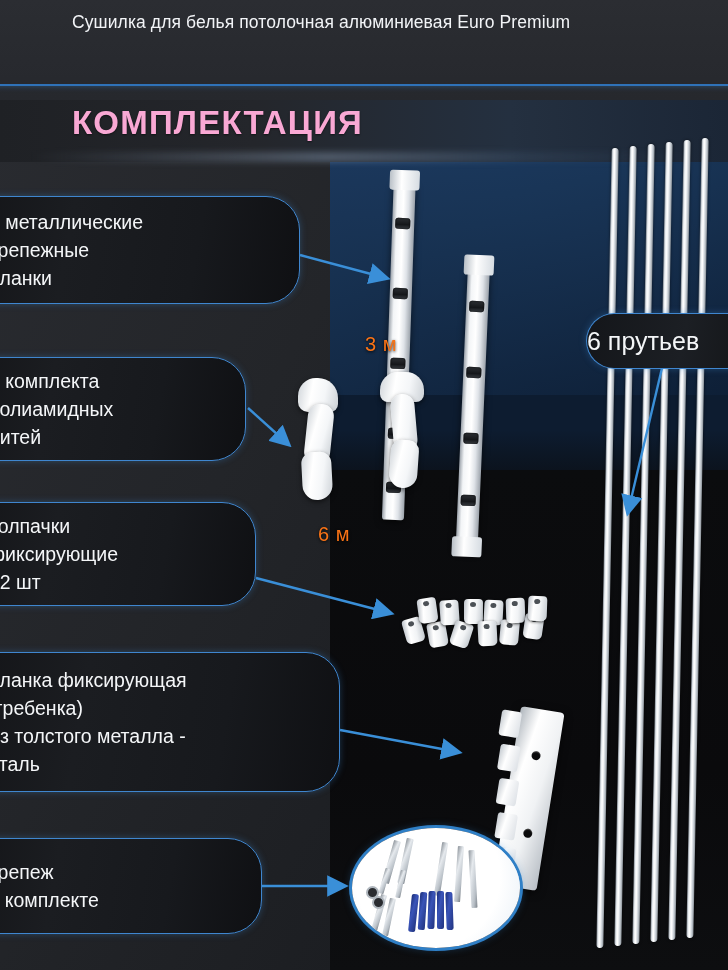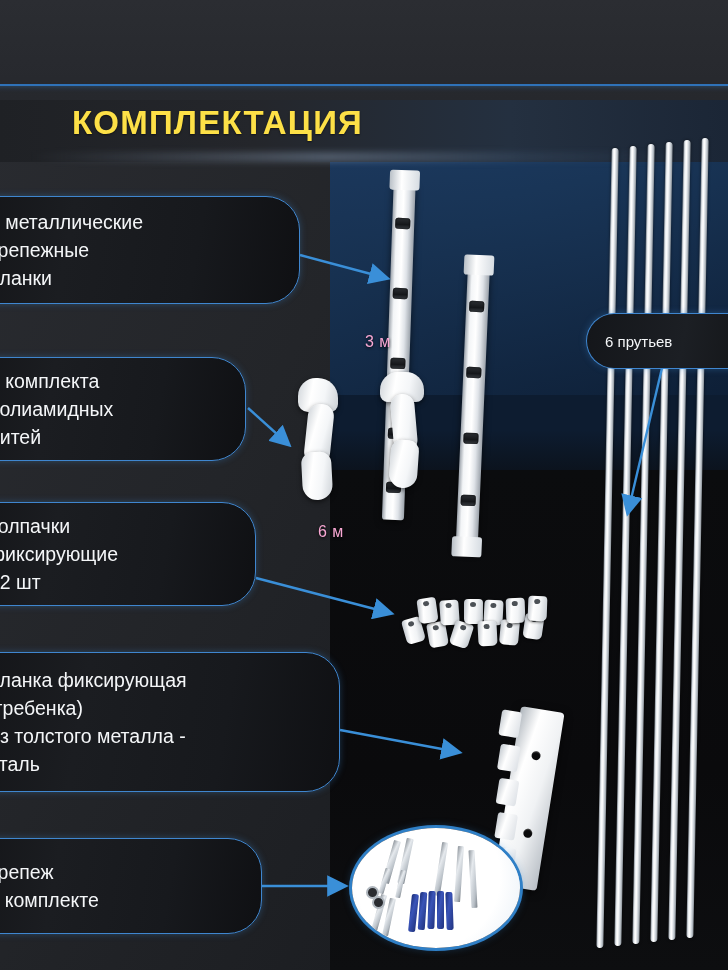--- a/index.html
+++ b/index.html
@@ -55,21 +55,21 @@
     box-shadow:0 0 6px rgba(58,130,200,.45);
   }
   .hdr-title{
     position:absolute;left:72px;top:10px;width:520px;
     color:#f2f4f7;font-size:17.5px;line-height:25px;font-weight:400;
     letter-spacing:.1px;
   }
 
   .main-title{
     position:absolute;left:72px;top:104px;width:500px;
-    color:#fde047;font-size:33px;font-weight:bold;letter-spacing:1.2px;
+    color:#f9a8d4;font-size:33px;font-weight:bold;letter-spacing:1.2px;
     text-shadow:0 1px 2px rgba(0,0,0,.5);
   }
 
   
   .pill{
     position:absolute;box-sizing:border-box;
     border:1.6px solid #3f86cf;border-radius:34px;
     background:linear-gradient(100deg,#121316 0%,#1b1d21 35%,#17191d 70%,#0f1013 100%);
     box-shadow:0 0 7px rgba(60,134,207,.35);
     color:#f4f6f8;
@@ -88,28 +88,28 @@
   #pill5{top:838px;width:318px;height:96px;}
 
   #pill6{ 
     position:absolute;left:586px;top:313px;width:160px;height:56px;
     box-sizing:border-box;
     border:1.6px solid #3f86cf;border-right:none;border-radius:30px 0 0 30px;
     background:linear-gradient(100deg,#14161a 0%,#1c1f24 60%,#141619 100%);
     box-shadow:0 0 7px rgba(60,134,207,.35);
     color:#f4f6f8;display:flex;align-items:center;
   }
-  #pill6 .txt{padding-left:18px;font-size:15px;}
+  #pill6 .txt{font-size:25px;}
 
   
   .arrow{position:absolute;pointer-events:none;}
 
   
   .meas{
-    position:absolute;color:#f9a8d4;font-size:16px;letter-spacing:.5px;
+    position:absolute;color:#f97316;font-size:20px;letter-spacing:.5px;
     text-shadow:0 1px 3px rgba(0,0,0,.8);
   }
 
   
   .rod{
     position:absolute;width:7px;border-radius:4px;
     background:linear-gradient(90deg,#7d848c 0%,#e9edf1 22%,#ffffff 45%,#cfd5db 70%,#8b9299 100%);
     box-shadow:0 0 3px rgba(0,0,0,.55);
   }
   .rail{
@@ -271,20 +271,22 @@
     </defs>
     <line x1="300" y1="255" x2="386" y2="278" stroke="#3a8fd8" stroke-width="2.4" marker-end="url(#ah)"></line>
     <line x1="248" y1="408" x2="288" y2="444" stroke="#3a8fd8" stroke-width="2.4" marker-end="url(#ah)"></line>
     <line x1="256" y1="578" x2="390" y2="613" stroke="#3a8fd8" stroke-width="2.4" marker-end="url(#ah)"></line>
     <line x1="340" y1="730" x2="458" y2="752" stroke="#3a8fd8" stroke-width="2.4" marker-end="url(#ah)"></line>
     <line x1="262" y1="886" x2="344" y2="886" stroke="#3a8fd8" stroke-width="2.4" marker-end="url(#ah)"></line>
     <line x1="662" y1="368" x2="628" y2="512" stroke="#3a8fd8" stroke-width="2.4" marker-end="url(#ah)"></line>
   </svg>
 
   <div class="hdr-frame"></div>
+  <div class="hdr-title">Сушилка для белья потолочная
+алюминиевая Euro Premium</div>
   <div class="main-title">КОМПЛЕКТАЦИЯ</div>
 
   <div class="pill left" id="pill1">
     <span class="txt">2 металлические
 крепежные
 планки</span>
   </div>
   <div class="pill left" id="pill2">
     <span class="txt">2 комплекта
 полиамидных

